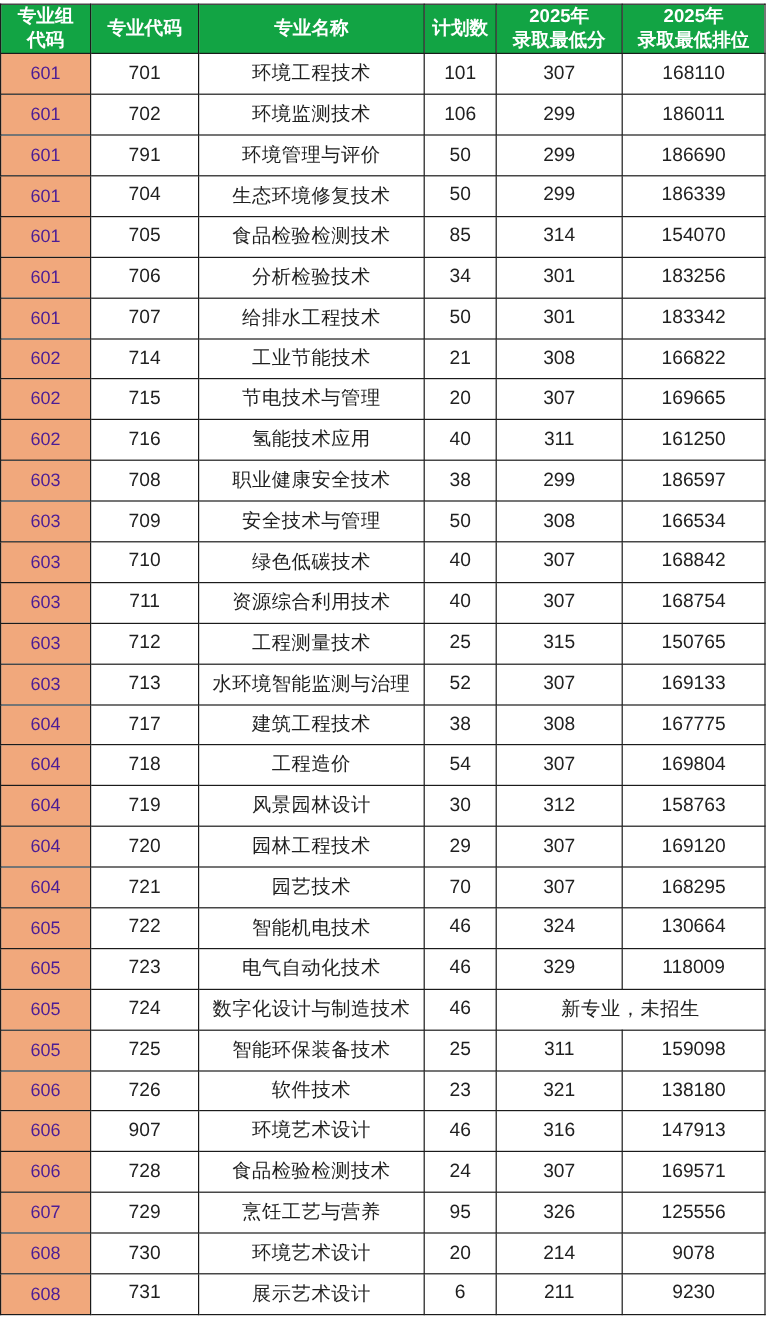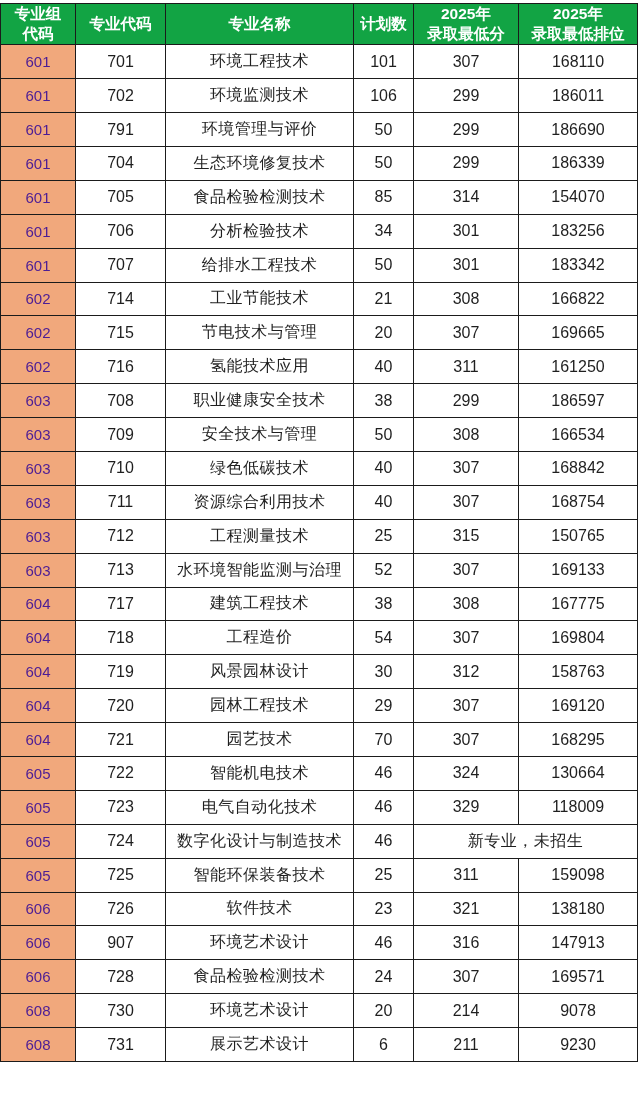--- a/index.html
+++ b/index.html
@@ -284,20 +284,28 @@
         </tr>
         <tr>
           <td class="group">606</td>
           <td>728</td>
           <td class="name">食品检验检测技术</td>
           <td>24</td>
           <td>307</td>
           <td>169571</td>
         </tr>
         <tr>
+          <td class="group">607</td>
+          <td>729</td>
+          <td class="name">烹饪工艺与营养</td>
+          <td>95</td>
+          <td>326</td>
+          <td>125556</td>
+        </tr>
+        <tr>
           <td class="group">608</td>
           <td>730</td>
           <td class="name">环境艺术设计</td>
           <td>20</td>
           <td>214</td>
           <td>9078</td>
         </tr>
         <tr>
           <td class="group">608</td>
           <td>731</td>

